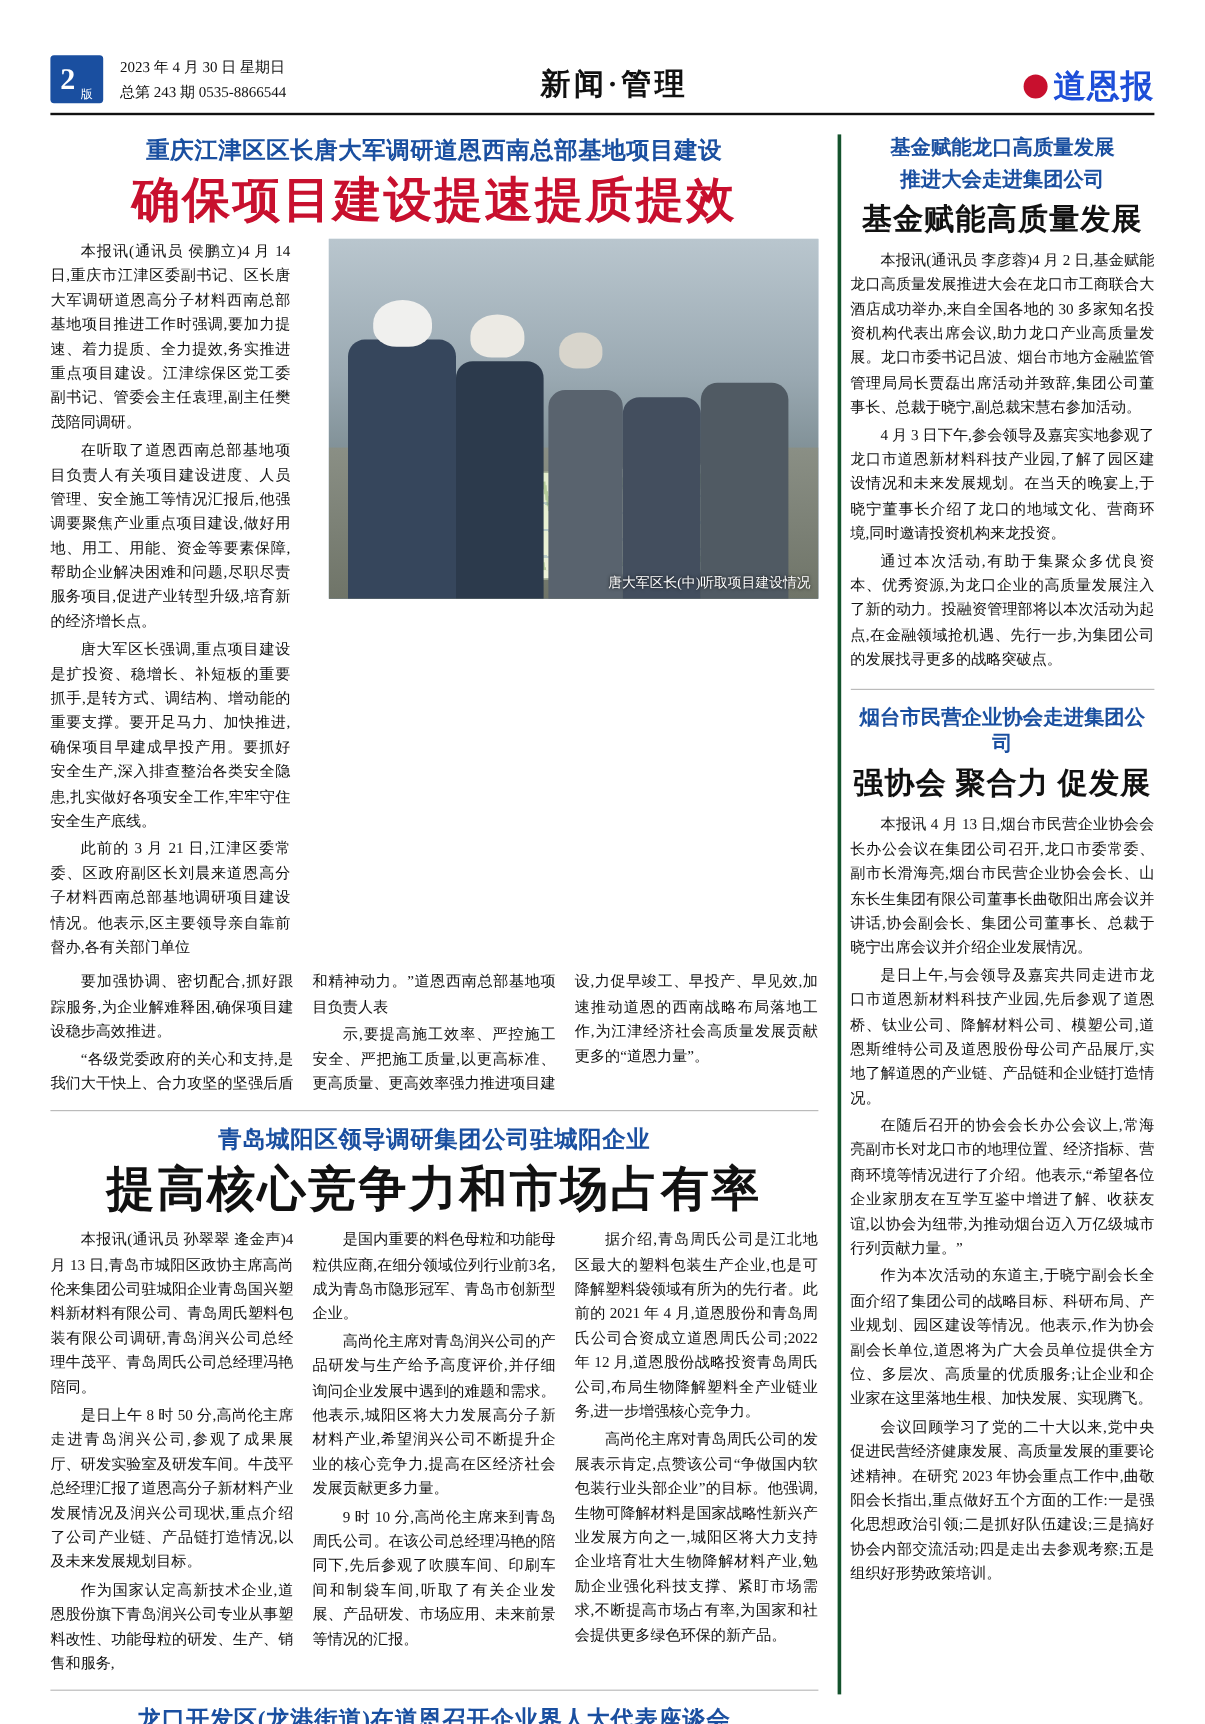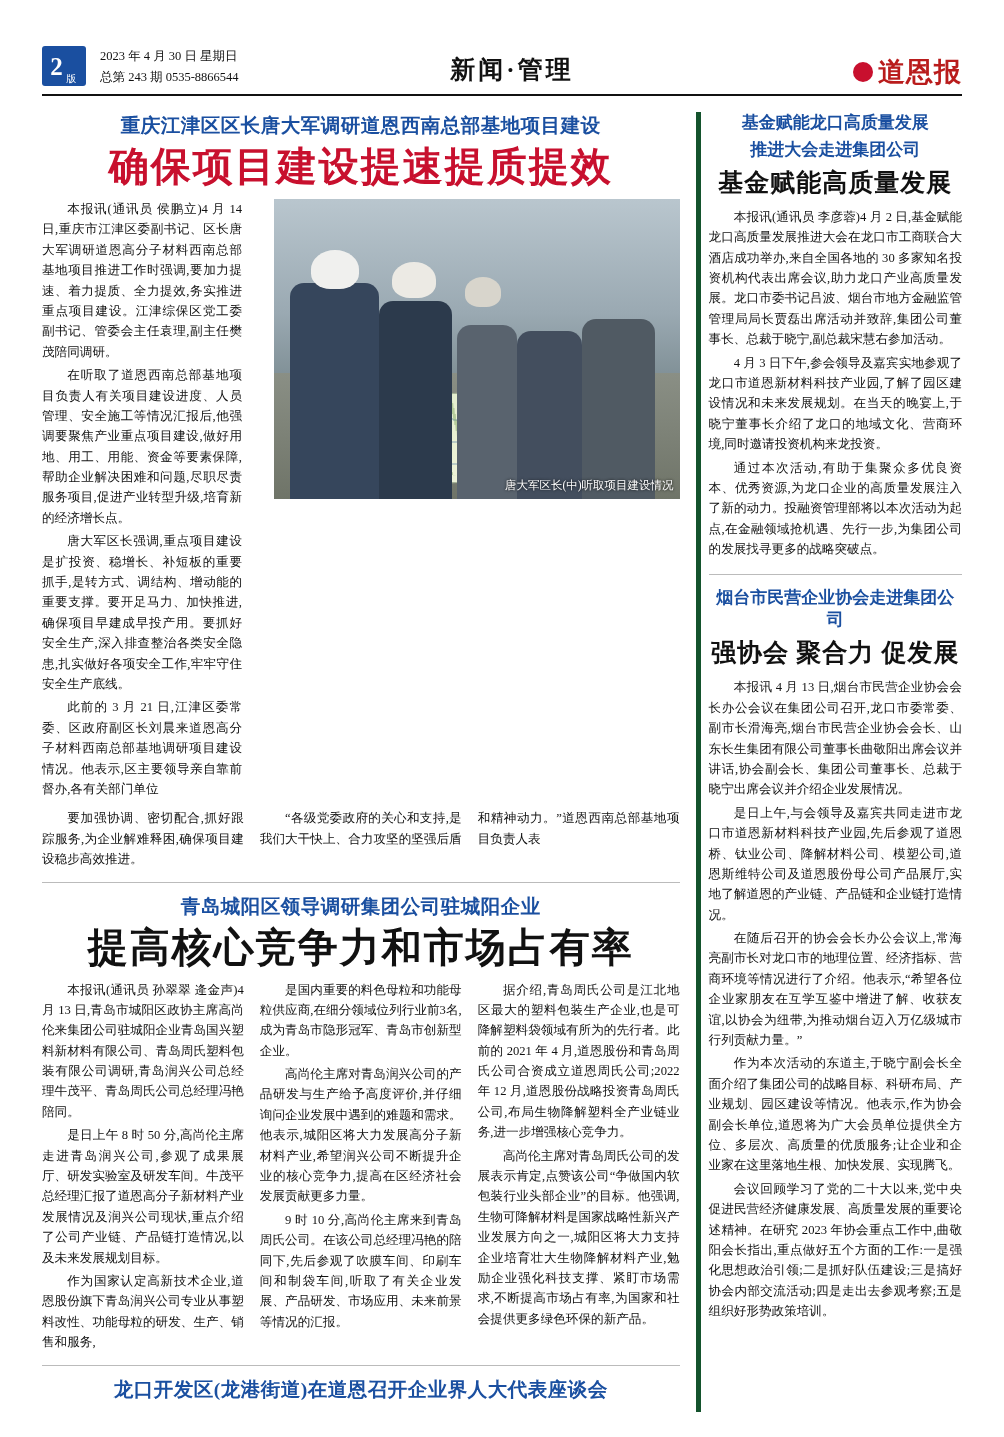--- a/index.html
+++ b/index.html
@@ -51,32 +51,32 @@
   }
   .brand {
     position:absolute; right:0; bottom:4px;
     display:flex; align-items:center;
   }
   .brand .logo-mark {
     width:20px;height:20px;border-radius:50%;
     background:#c8102e; margin-right:5px;
   }
   .brand .logo-text {
-    font-size:27px; font-weight:bold; color:#b91c1c;
+    font-size:27px; font-weight:bold; color:#1d4ed8;
     letter-spacing:1px;
     font-family:"Liberation Serif", serif;
   }
 
   
   .content {
     display:flex;
     margin-top:16px;
     height:1300px;
   }
-  .left-zone { width:660px; padding-right:16px; border-right:5px solid #14532d; }
+  .left-zone { width:660px; padding-right:16px; border-right:3px solid #14532d; }
   .right-zone { width:262px; padding-left:8px; }
 
   
   .shoulder {
     text-align:center;
     font-size:19.5px;
     color:#1a4fa0;
     font-weight:bold;
     letter-spacing:0.5px;
     margin-bottom:6px;
@@ -203,20 +203,21 @@
               <div class="ph-person" style="left:60%; width:16%; height:56%; background:#434e5e;"></div>
               <div class="ph-person" style="left:76%; width:18%; height:60%; background:#505a63;"></div>
               <div class="photo-caption">唐大军区长(中)听取项目建设情况</div>
             </div>
           </div>
         </div>
 
         <div class="cols3" style="margin-top:6px;">
           <p class="bodytext">要加强协调、密切配合,抓好跟踪服务,为企业解难释困,确保项目建设稳步高效推进。</p>
           <p class="bodytext">“各级党委政府的关心和支持,是我们大干快上、合力攻坚的坚强后盾和精神动力。”道恩西南总部基地项目负责人表</p>
+          <p class="bodytext">示,要提高施工效率、严控施工安全、严把施工质量,以更高标准、更高质量、更高效率强力推进项目建设,力促早竣工、早投产、早见效,加速推动道恩的西南战略布局落地工作,为江津经济社会高质量发展贡献更多的“道恩力量”。</p>
         </div>
       </div>
 
       <hr class="rule">
 
       <div class="article-block">
         <div class="shoulder">青岛城阳区领导调研集团公司驻城阳企业</div>
         <div class="headline black">提高核心竞争力和市场占有率</div>
         <div class="cols3">
           <p class="bodytext">本报讯(通讯员 孙翠翠 逄金声)4 月 13 日,青岛市城阳区政协主席高尚伦来集团公司驻城阳企业青岛国兴塑料新材料有限公司、青岛周氏塑料包装有限公司调研,青岛润兴公司总经理牛茂平、青岛周氏公司总经理冯艳陪同。</p>

